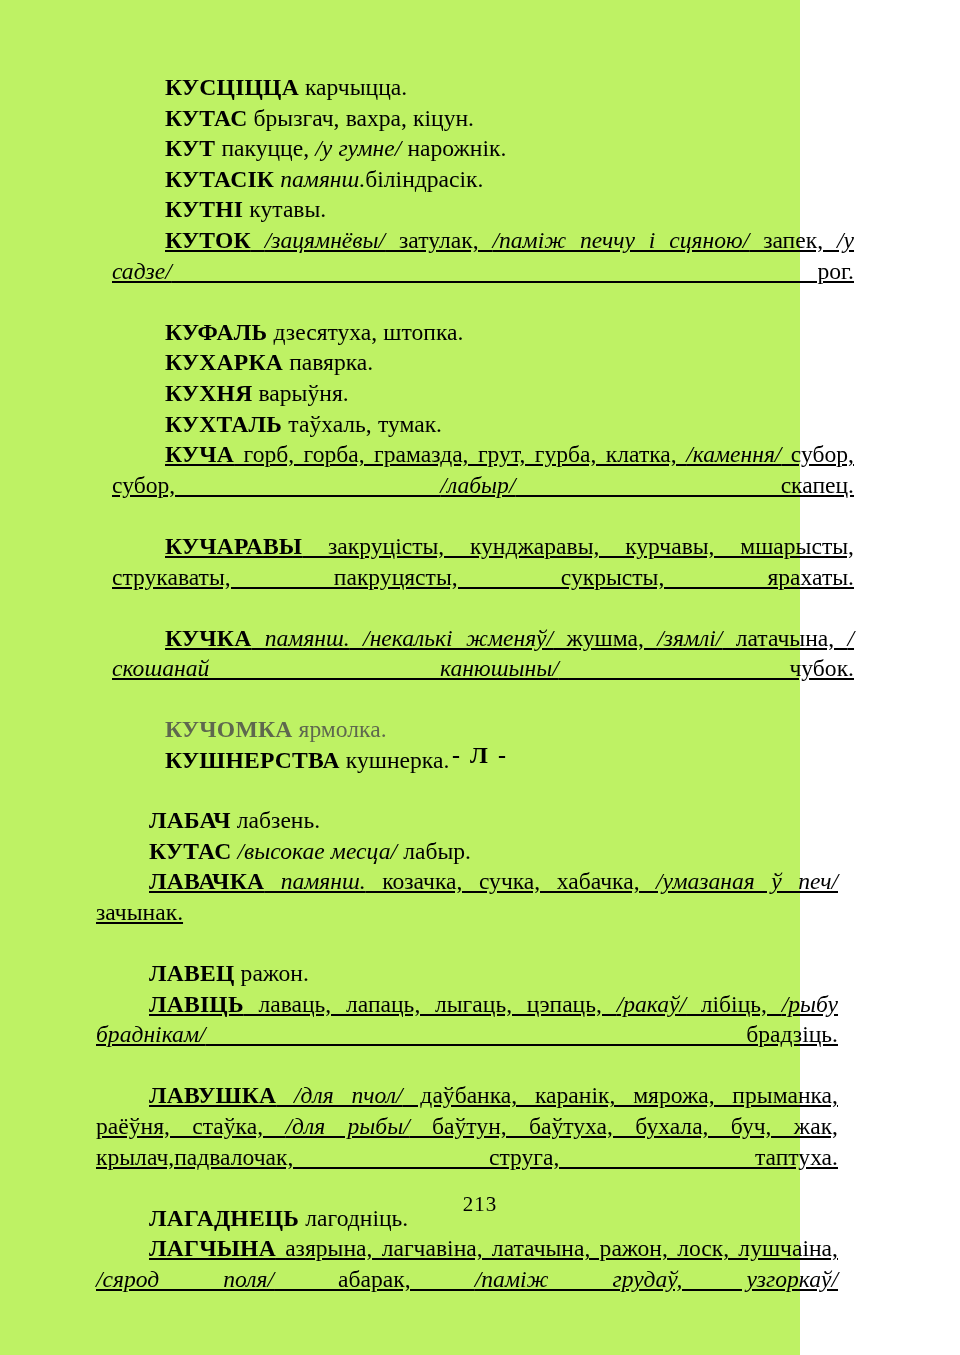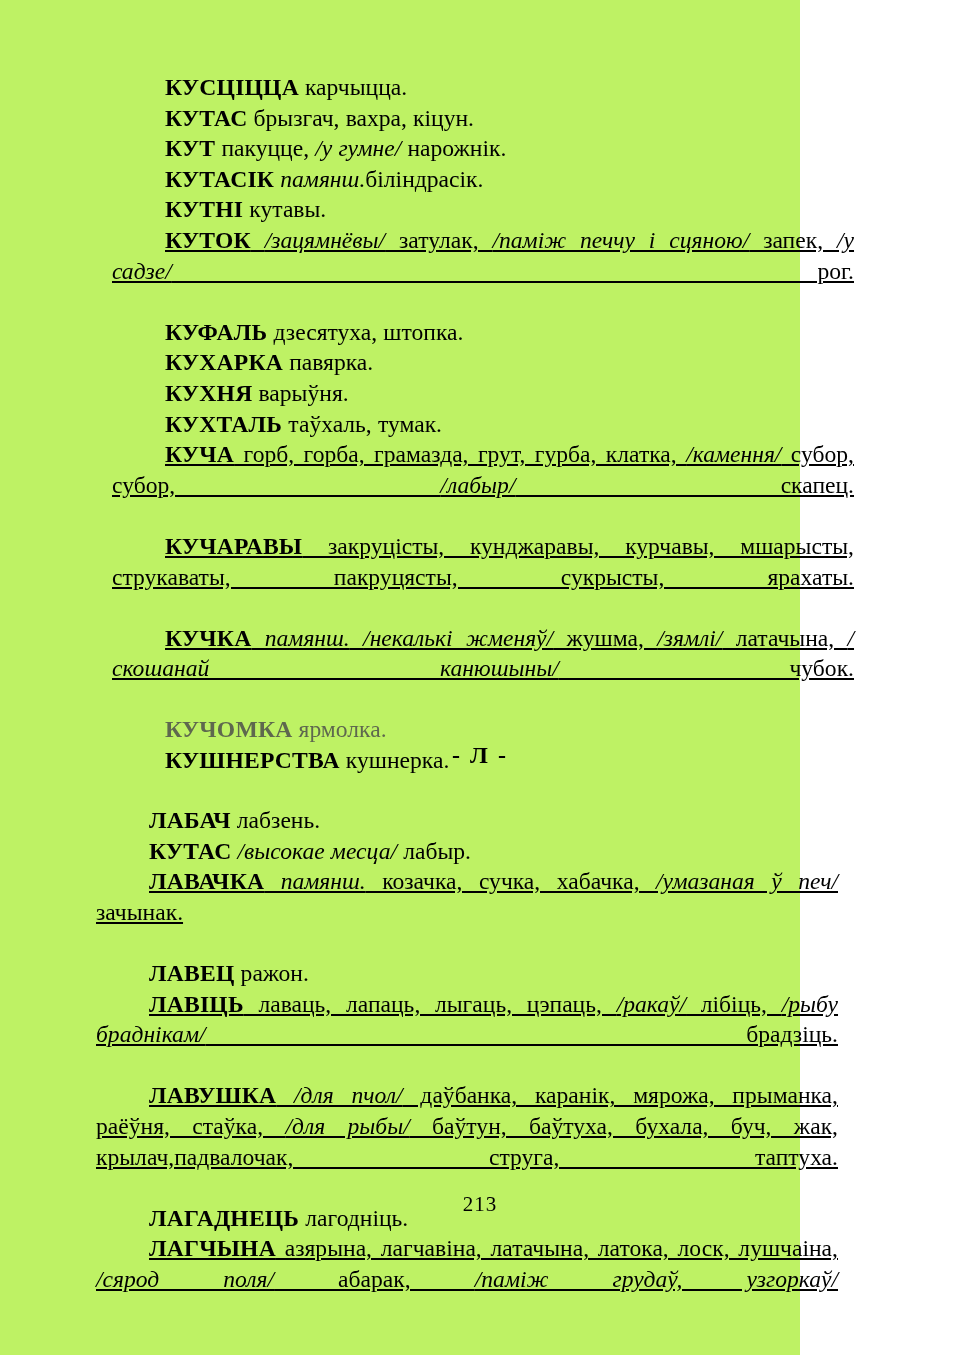--- a/index.html
+++ b/index.html
@@ -133,18 +133,18 @@
   <div class="letter-divider">- Л -</div>
 
   <div class="section-l" id="col-l">
       <p class="entry nojust"><span class="hw">ЛАБАЧ</span><span class="gl"> лабзень.</span></p>
       <p class="entry nojust"><span class="hw">КУТАС</span><span class="gl"> </span><span class="it">/высокае месца/</span><span class="gl"> лабыр.</span></p>
       <p class="entry loose"><span class="hw">ЛАВАЧКА</span><span class="it"> памянш.</span><span class="gl"> козачка, сучка, хабачка, </span><span class="it">/умазаная ў печ/</span><span class="gl"> зачынак.</span></p>
       <p class="entry nojust"><span class="hw">ЛАВЕЦ</span><span class="gl"> ражон.</span></p>
       <p class="entry loose"><span class="hw">ЛАВІЦЬ</span><span class="gl"> лаваць, лапаць, лыгаць, цэпаць, </span><span class="it">/ракаў/</span><span class="gl"> лібіць, </span><span class="it">/рыбу браднікам/</span><span class="gl"> брадзіць.</span></p>
       <p class="entry loose"><span class="hw">ЛАВУШКА</span><span class="gl"> </span><span class="it">/для пчол/</span><span class="gl"> даўбанка, каранік, мярожа, прыманка, раёўня, стаўка, </span><span class="it">/для рыбы/</span><span class="gl"> баўтун, баўтуха, бухала, буч, жак, крылач,падвалочак, струга, таптуха.</span></p>
       <p class="entry nojust"><span class="hw">ЛАГАДНЕЦЬ</span><span class="gl"> лагодніць.</span></p>
-      <p class="entry loose"><span class="hw">ЛАГЧЫНА</span><span class="gl"> азярына, лагчавіна, латачына, латока, лоск, лушчаіна, </span><span class="it">/сярод поля/</span><span class="gl"> абарак, </span><span class="it">/паміж грудаў, узгоркаў/</span></p>
+      <p class="entry loose"><span class="hw">ЛАГЧЫНА</span><span class="gl"> азярына, лагчавіна, латачына, ражон, лоск, лушчаіна, </span><span class="it">/сярод поля/</span><span class="gl"> абарак, </span><span class="it">/паміж грудаў, узгоркаў/</span></p>
     </div>
 
   <div class="folio">213</div>
 
 </div>
 
 </body></html>

